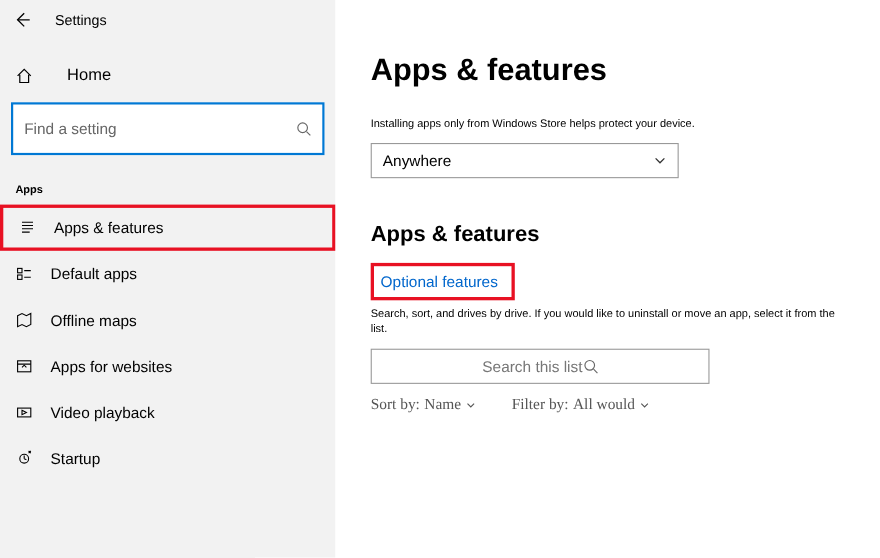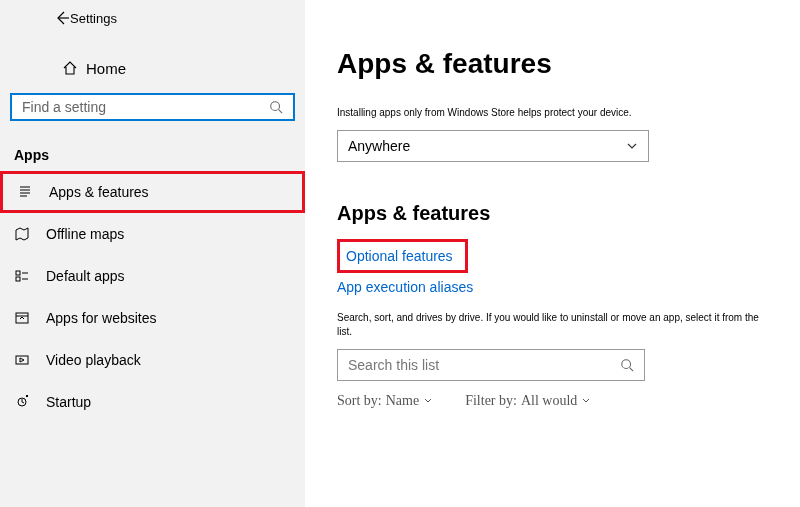--- a/index.html
+++ b/index.html
@@ -17,55 +17,55 @@
   .sidebar {
     width: 305px;
     background: #f2f2f2;
     display: flex;
     flex-direction: column;
   }
   .titlebar {
     display: flex;
     align-items: center;
     padding: 10px 12px 4px 12px;
-    margin-left: 42px;
+    gap: 22px;
   }
   .back-arrow { width: 16px; height: 16px; }
   .page-title { font-size: 13px; }
   .home-row {
     display: flex;
-    gap: 8px;
+    align-items: center;
+    gap: 31px;
     padding: 10px 14px 10px 14px;
     margin-top: 20px;
     cursor: pointer;
-    margin-left: 48px;
   }
   .home-label { font-size: 15px; }
   .search-wrap {
     margin: 6px 10px 18px 10px;
     border: 2px solid #0078d4;
     background: #fff;
-    height: 28px;
+    height: 48px;
     display: flex;
     align-items: center;
     padding: 0 10px;
   }
   .search-input {
     flex: 1;
     border: none;
     outline: none;
     font-size: 14px;
     background: transparent;
     color: #666;
   }
   .search-input::placeholder { color: #666; }
   .search-icon { width: 14px; height: 14px; stroke: #555; }
   .section-header {
     font-weight: 600;
-    font-size: 14px;
+    font-size: 10px;
     padding: 8px 14px 8px 14px;
   }
   .nav-item {
     display: flex;
     align-items: center;
     height: 42px;
     padding: 0 14px;
     gap: 16px;
     cursor: pointer;
   }
@@ -89,21 +89,21 @@
     font-weight: 600;
     margin-bottom: 14px;
   }
   .hint {
     font-size: 10px;
     margin-bottom: 10px;
     line-height: 1.4;
   }
   .dropdown {
     border: 1px solid #999;
-    width: 312px;
+    width: 280px;
     height: 32px;
     display: flex;
     align-items: center;
     justify-content: space-between;
     padding: 0 10px;
     margin-bottom: 40px;
     cursor: pointer;
     background: #fff;
   }
   .dropdown-chevron { width: 12px; height: 12px; }
@@ -119,21 +119,21 @@
     display: inline-block;
     margin-bottom: 6px;
   }
   .link-row { margin-bottom: 16px; }
   .filter-input {
     border: 1px solid #999;
     width: 308px;
     height: 32px;
     display: flex;
     align-items: center;
-    justify-content: space-between;
+    justify-content: center;
     padding: 0 10px;
     margin-top: 8px;
     margin-bottom: 12px;
     background: #fff;
   }
   .filter-text { color: #777; font-size: 14px; }
   .sort-row {
     display: flex;
     gap: 32px;
     font-size: 14px;
@@ -180,37 +180,37 @@
         <line x1="3" y1="3" x2="13" y2="3" stroke="#000" stroke-width="1"></line>
         <line x1="3" y1="6" x2="13" y2="6" stroke="#000" stroke-width="1"></line>
         <line x1="3" y1="9" x2="13" y2="9" stroke="#000" stroke-width="1"></line>
         <line x1="3" y1="12" x2="10" y2="12" stroke="#000" stroke-width="1"></line>
       </svg>
       <span class="nav-label">Apps &amp; features</span>
     </div>
 
     <div class="nav-item">
       <svg class="nav-icon" viewBox="0 0 16 16">
-        <path d="M2 4 L6 2 L10 4 L14 2 V12 L10 14 L6 12 L2 14 Z" stroke="#000" stroke-width="1" fill="none"></path>
-      </svg>
-      <span class="nav-label">Offline maps</span>
-    </div>
-
-    <div class="nav-item">
-      <svg class="nav-icon" viewBox="0 0 16 16">
         <rect x="2" y="3" width="4" height="4" stroke="#000" fill="none"></rect>
         <line x1="8" y1="5" x2="14" y2="5" stroke="#000"></line>
         <rect x="2" y="9" width="4" height="4" stroke="#000" fill="none"></rect>
         <line x1="8" y1="11" x2="14" y2="11" stroke="#000"></line>
       </svg>
       <span class="nav-label">Default apps</span>
     </div>
 
     <div class="nav-item">
       <svg class="nav-icon" viewBox="0 0 16 16">
+        <path d="M2 4 L6 2 L10 4 L14 2 V12 L10 14 L6 12 L2 14 Z" stroke="#000" stroke-width="1" fill="none"></path>
+      </svg>
+      <span class="nav-label">Offline maps</span>
+    </div>
+
+    <div class="nav-item">
+      <svg class="nav-icon" viewBox="0 0 16 16">
         <rect x="2" y="3" width="12" height="10" stroke="#000" fill="none"></rect>
         <line x1="2" y1="6" x2="14" y2="6" stroke="#000"></line>
         <path d="M6 9 L8 7 L10 9" stroke="#000" fill="none"></path>
       </svg>
       <span class="nav-label">Apps for websites</span>
     </div>
 
     <div class="nav-item">
       <svg class="nav-icon" viewBox="0 0 16 16">
         <rect x="2" y="4" width="12" height="8" stroke="#000" fill="none"></rect>
@@ -242,23 +242,20 @@
         <path d="M2 4 L6 8 L10 4" stroke="#333" stroke-width="1.2" fill="none"></path>
       </svg>
     </div>
 
     <h2>Apps &amp; features</h2>
 
     <div class="link-box">
       <span class="link">Optional features</span>
     </div>
     <br>
-    <div class="link-row">
-      <span class="link">App execution aliases</span>
-    </div>
 
     <p class="hint">Search, sort, and drives by drive. If you would like to uninstall or move an app, select it from the list.</p>
 
     <div class="filter-input">
       <span class="filter-text">Search this list</span>
       <svg class="search-icon" viewBox="0 0 16 16">
         <circle cx="7" cy="7" r="5" stroke="#666" stroke-width="1.2" fill="none"></circle>
         <line x1="11" y1="11" x2="15" y2="15" stroke="#666" stroke-width="1.2"></line>
       </svg>
     </div>

